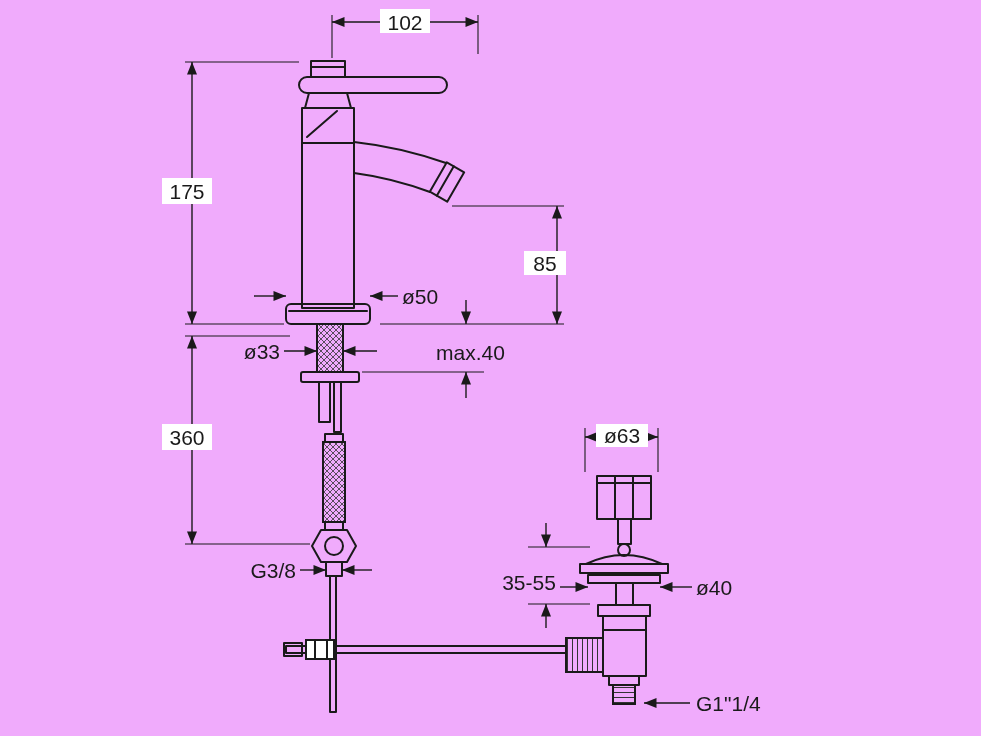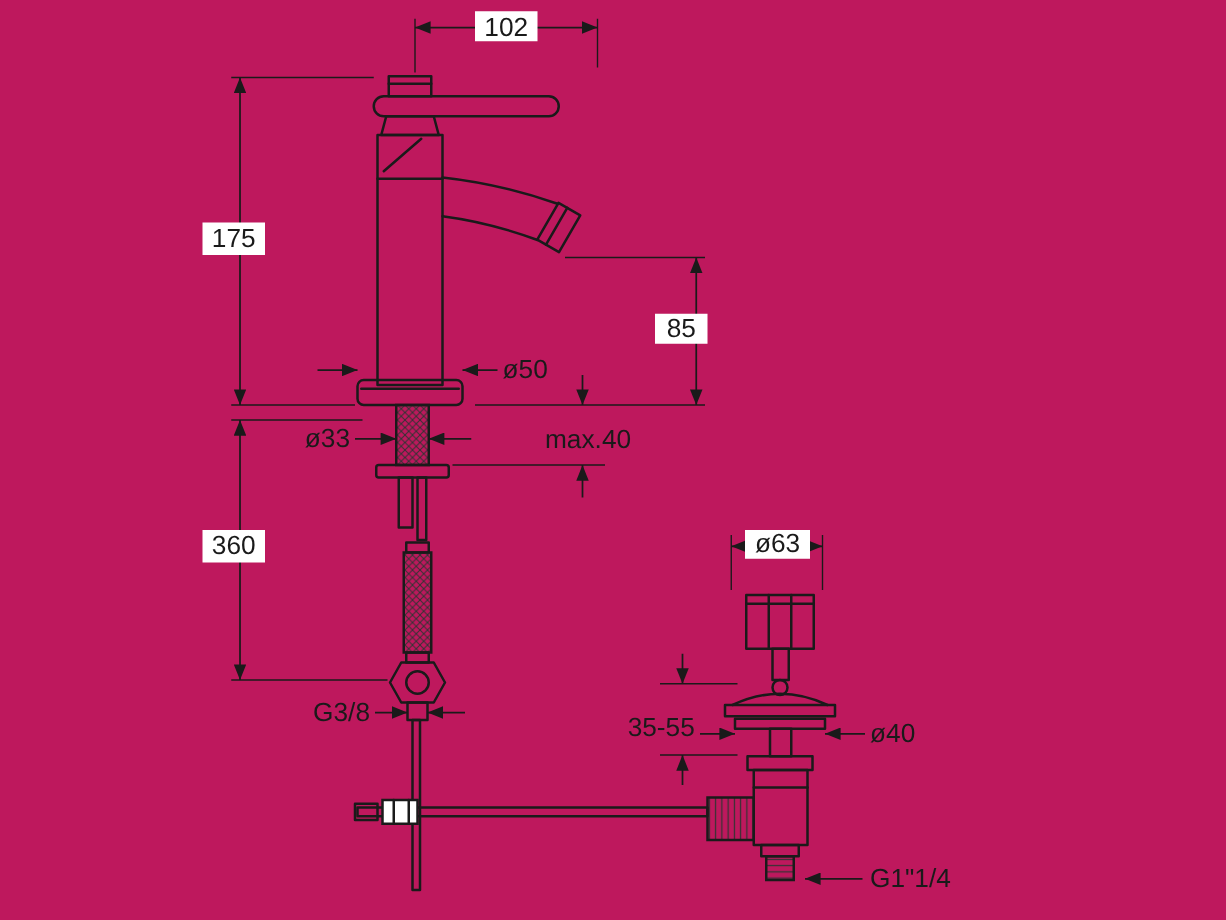--- a/index.html
+++ b/index.html
@@ -1,16 +1,16 @@
 <!DOCTYPE html>
 <html><head>
 <meta charset="utf-8">
 <style>
   html,body{margin:0;padding:0;background:#ffffff;}
-  .page{width:981px;height:736px;background:#be185d;position:relative;overflow:hidden;
+  .page{width:981px;height:736px;background:#f0abfc;position:relative;overflow:hidden;
         font-family:"Liberation Sans", sans-serif;}
   svg{display:block;}
   .outline{fill:none;stroke:#1a1a1a;stroke-width:2;stroke-linejoin:round;stroke-linecap:round;}
   .thin{fill:none;stroke:#1a1a1a;stroke-width:1.4;}
   .ext{fill:none;stroke:#1a1a1a;stroke-width:1.1;}
   .dimtext{font-family:"Liberation Sans", sans-serif;font-size:21px;fill:#1a1a1a;}
   .bg{fill:#ffffff;stroke:none;}
   .pat{stroke:#1a1a1a;stroke-width:2;}
 </style>
 </head>

